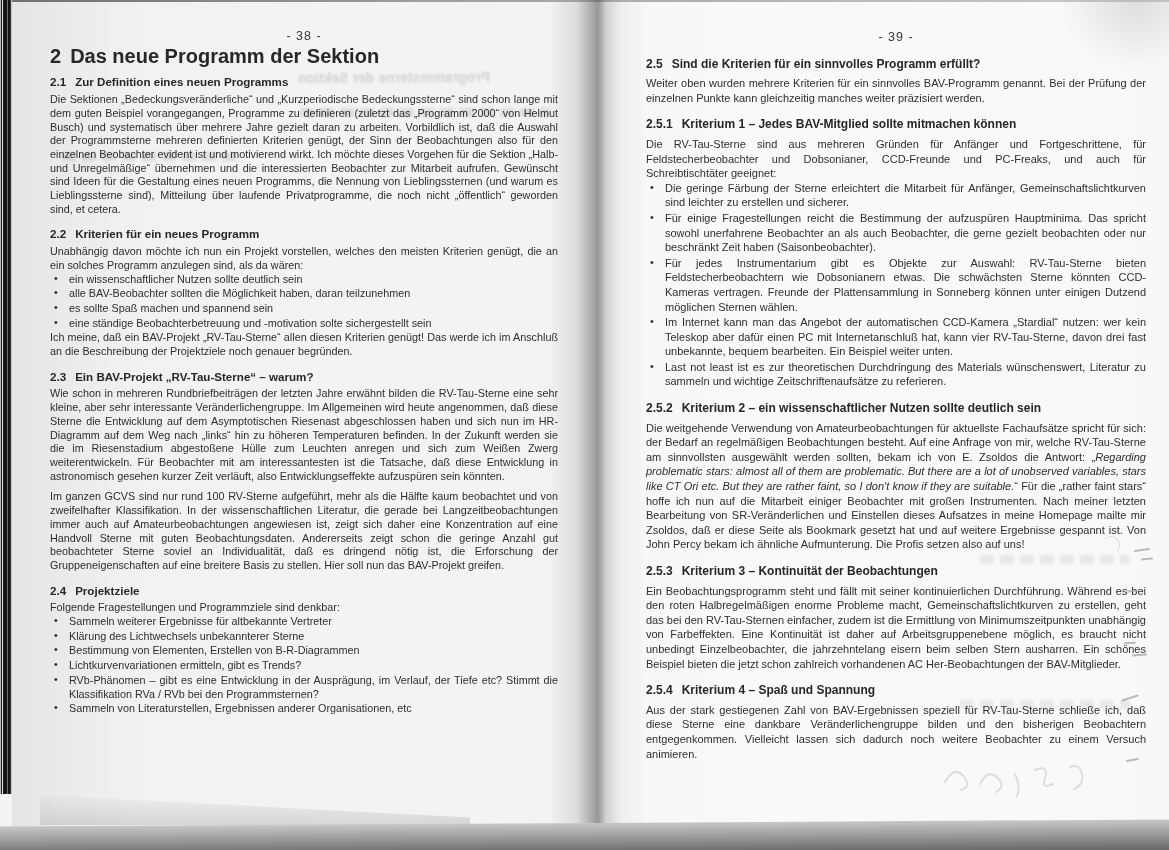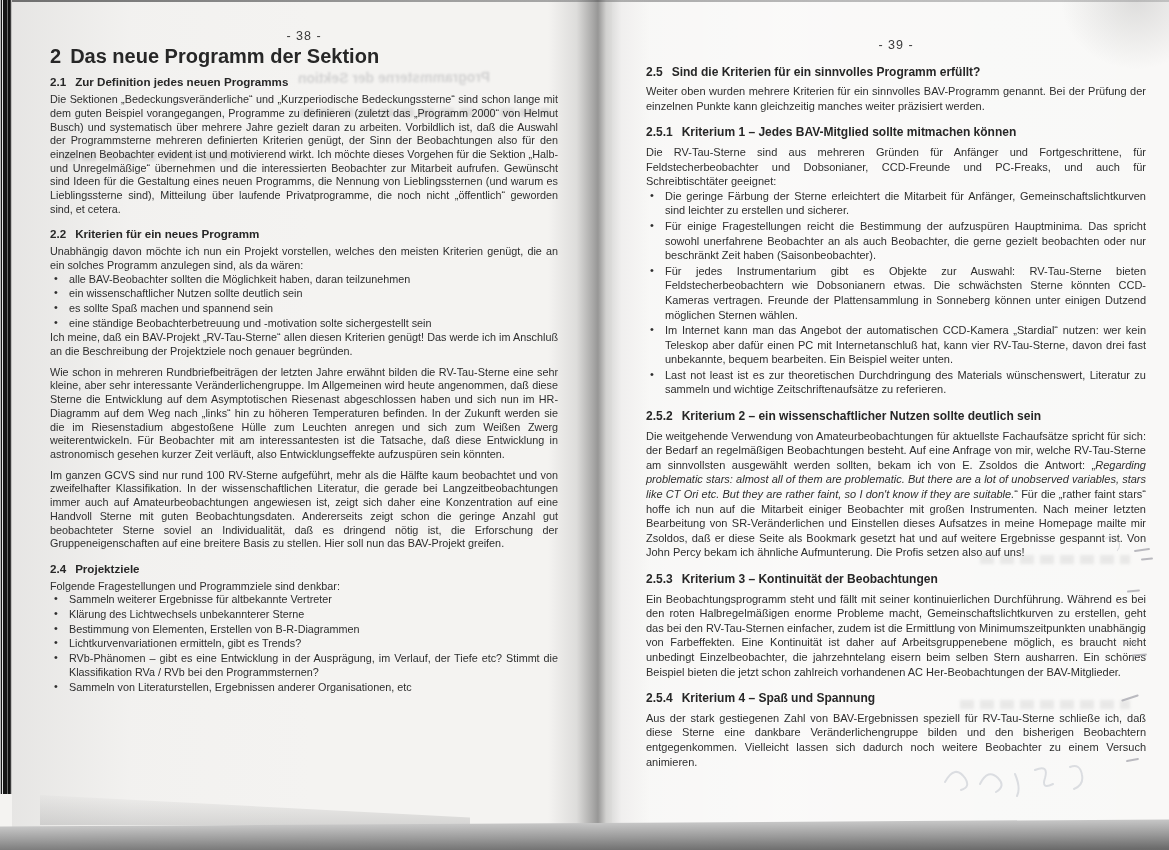--- a/index.html
+++ b/index.html
@@ -32,21 +32,21 @@
     background:radial-gradient(ellipse at 70% 0%,rgba(150,150,150,.28),rgba(150,150,150,0) 70%);}
   .bottom-wedge{position:absolute;left:40px;top:791px;width:430px;height:34px;pointer-events:none;
     background:linear-gradient(to bottom,rgba(170,170,170,0),rgba(165,165,165,.38));
     clip-path:polygon(0 12%,100% 78%,100% 100%,0 100%);}
   .bottom-shadow{position:absolute;left:-12px;top:823px;width:1200px;height:42px;
     background:linear-gradient(to bottom,#c7c7c7 0,#9a9a9a 35%,#6a6a6a 70%,#747474 100%);
     transform:rotate(-0.35deg);}
   
   .col{position:absolute;top:30px;}
   .col-left{left:50px;width:508px;font-size:10.8px;line-height:13.7px;}
-  .col-right{left:646px;width:500px;font-size:11px;line-height:14.6px;margin-top:8px;}
+  .col-right{left:646px;width:500px;font-size:11px;line-height:14.6px;}
   .pagenum{text-align:center;font-size:12.5px;letter-spacing:1px;color:#3a3a3a;margin-bottom:6px;}
   .col-left .pagenum{margin-bottom:4px;}
   h1,h2{margin:0;color:#272727;}
   h1{font-size:20px;margin:6px 0 12px;}
   .col-left h2{font-size:11.6px;margin:11px 0 4px;}
   .col-right h2{font-size:12px;margin:12px 0 5px;}
   .hn{margin-right:9px;}
   p{margin:0;text-align:justify;}
   p + p{margin-top:7px;}
   ul{margin:0;padding:0;list-style:none;text-align:justify;}
@@ -88,33 +88,34 @@
   <div class="ghost ghost-streak gs1"></div>
   <div class="ghost ghost-streak gs2"></div>
   <div class="ghost ghost-streak gs3"></div>
   <div class="ghost ghost-streak gs4"></div>
 
   <div class="col col-left">
     <div class="pagenum">- 38 -</div>
 
     <h1><span class="hn">2</span><span>Das neue Programm der Sektion</span></h1>
 
-    <h2><span class="hn">2.1</span><span>Zur Definition jedes neuen Programms</span></h2>
+    <h2><span class="hn">2.1</span><span>Zur Definition eines neuen Programms</span></h2>
     <p>Die Sektionen „Bedeckungsveränderliche“ und „Kurzperiodische Bedeckungssterne“ sind schon lange mit dem guten Beispiel vorangegangen, Programme zu definieren (zuletzt das „Programm 2000“ von Helmut Busch) und systematisch über mehrere Jahre gezielt daran zu arbeiten. Vorbildlich ist, daß die Auswahl der Programmsterne mehreren definierten Kriterien genügt, der Sinn der Beobachtungen also für den einzelnen Beobachter evident ist und motivierend wirkt. Ich möchte dieses Vorgehen für die Sektion „Halb- und Unregelmäßige“ übernehmen und die interessierten Beobachter zur Mitarbeit aufrufen. Gewünscht sind Ideen für die Gestaltung eines neuen Programms, die Nennung von Lieblingssternen (und warum es Lieblingssterne sind), Mitteilung über laufende Privatprogramme, die noch nicht „öffentlich“ geworden sind, et cetera.</p>
 
     <h2><span class="hn">2.2</span><span>Kriterien für ein neues Programm</span></h2>
     <p>Unabhängig davon möchte ich nun ein Projekt vorstellen, welches den meisten Kriterien genügt, die an ein solches Programm anzulegen sind, als da wären:</p>
     <ul>
+      <li>ein wissenschaftlicher Nutzen sollte deutlich sein</li>
       <li>alle BAV-Beobachter sollten die Möglichkeit haben, daran teilzunehmen</li>
-      <li>ein wissenschaftlicher Nutzen sollte deutlich sein</li>
       <li>es sollte Spaß machen und spannend sein</li>
       <li>eine ständige Beobachterbetreuung und -motivation solte sichergestellt sein</li>
     </ul>
     <p style="margin-top:0;">Ich meine, daß ein BAV-Projekt „RV-Tau-Sterne“ allen diesen Kriterien genügt! Das werde ich im Anschluß an die Beschreibung der Projektziele noch genauer begründen.</p>
 
+    <h2><span class="hn">2.3</span><span>Ein BAV-Projekt „RV-Tau-Sterne“ – warum?</span></h2>
     <p>Wie schon in mehreren Rundbriefbeiträgen der letzten Jahre erwähnt bilden die RV-Tau-Sterne eine sehr kleine, aber sehr interessante Veränderlichengruppe. Im Allgemeinen wird heute angenommen, daß diese Sterne die Entwicklung auf dem Asymptotischen Riesenast abgeschlossen haben und sich nun im HR-Diagramm auf dem Weg nach „links“ hin zu höheren Temperaturen befinden. In der Zukunft werden sie die im Riesenstadium abgestoßene Hülle zum Leuchten anregen und sich zum Weißen Zwerg weiterentwickeln. Für Beobachter mit am interessantesten ist die Tatsache, daß diese Entwicklung in astronomisch gesehen kurzer Zeit verläuft, also Entwicklungseffekte aufzuspüren sein könnten.</p>
     <p>Im ganzen GCVS sind nur rund 100 RV-Sterne aufgeführt, mehr als die Hälfte kaum beobachtet und von zweifelhafter Klassifikation. In der wissenschaftlichen Literatur, die gerade bei Langzeitbeobachtungen immer auch auf Amateurbeobachtungen angewiesen ist, zeigt sich daher eine Konzentration auf eine Handvoll Sterne mit guten Beobachtungsdaten. Andererseits zeigt schon die geringe Anzahl gut beobachteter Sterne soviel an Individualität, daß es dringend nötig ist, die Erforschung der Gruppeneigenschaften auf eine breitere Basis zu stellen. Hier soll nun das BAV-Projekt greifen.</p>
 
     <h2><span class="hn">2.4</span><span>Projektziele</span></h2>
     <p>Folgende Fragestellungen und Programmziele sind denkbar:</p>
     <ul>
       <li>Sammeln weiterer Ergebnisse für altbekannte Vertreter</li>
       <li>Klärung des Lichtwechsels unbekannterer Sterne</li>
       <li>Bestimmung von Elementen, Erstellen von B-R-Diagrammen</li>
       <li>Lichtkurvenvariationen ermitteln, gibt es Trends?</li>

